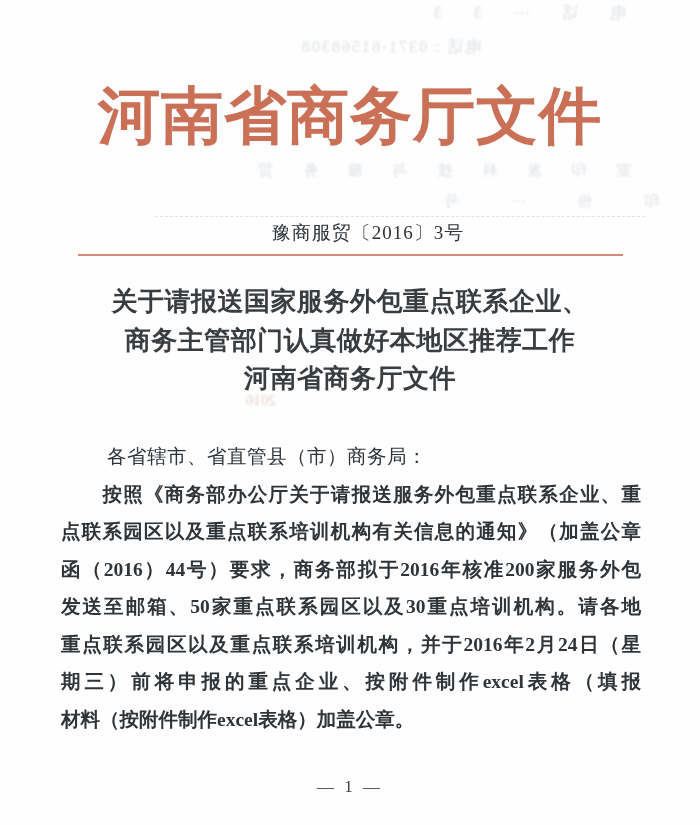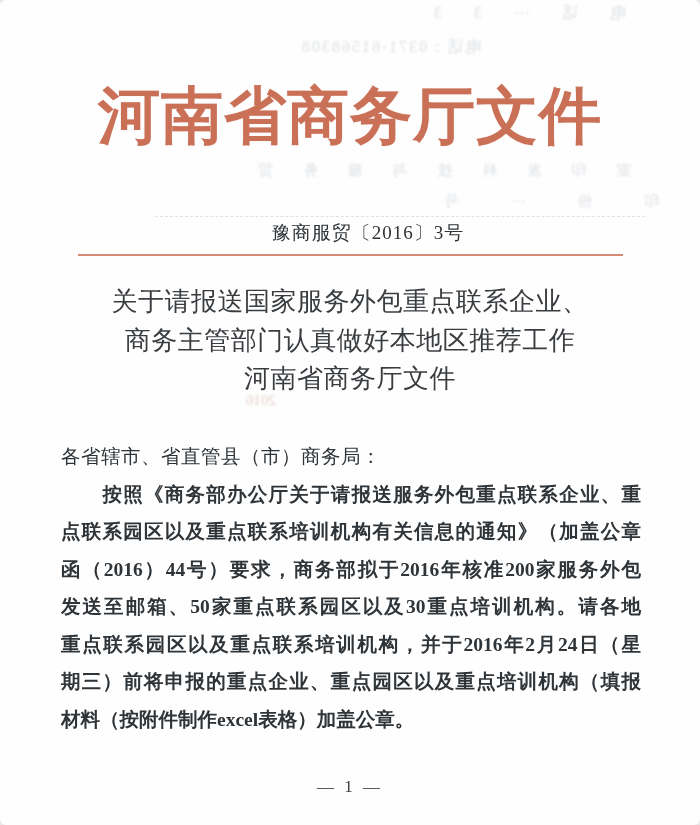--- a/index.html
+++ b/index.html
@@ -4,21 +4,20 @@
 <style>
   html, body { margin: 0; padding: 0; background: #e8e8e8; }
   .page {
     position: relative;
     width: 700px;
     height: 825px;
     margin: 0 auto;
     background: #fefefe;
     overflow: hidden;
     font-family: "Liberation Serif", "DejaVu Serif", serif;
-    border-radius: 6px;
   }
 
   
   .bleed {
     position: absolute;
     color: #8b96a6;
     opacity: 0.30;
     filter: blur(1.3px);
     transform: scaleX(-1);
     white-space: nowrap;
@@ -73,37 +72,37 @@
   }
 
   
   .heading {
     position: absolute;
     top: 283px;
     left: 0;
     width: 100%;
     text-align: center;
     font-size: 26px;
-    font-weight: normal;
+    font-weight: bold;
     color: #3a3d40;
     line-height: 38.5px;
     letter-spacing: 0.5px;
   }
 
   
   .body-block {
     position: absolute;
     top: 438px;
     left: 61px;
     width: 580px;
     font-size: 19.5px;
     color: #2f3438;
     line-height: 37.5px;
   }
-  .salutation { text-align: left; letter-spacing: 0.5px; }
+  .salutation { text-align: left; letter-spacing: 0.5px; margin-left: 46px; }
   .body-line {
     text-align: justify;
     text-align-last: justify;
     height: 37.5px;
     overflow: hidden;
     font-weight: bold;
   }
   .body-line.last-line { text-align-last: left; }
 
   
@@ -142,19 +141,19 @@
     <div>河南省商务厅文件</div>
   </div>
 
   <div class="body-block">
     <div class="salutation">各省辖市、省直管县（市）商务局：</div>
     <div class="body-line">　　按照《商务部办公厅关于请报送服务外包重点联系企业、重</div>
     <div class="body-line">点联系园区以及重点联系培训机构有关信息的通知》（加盖公章</div>
     <div class="body-line">函（2016）44号）要求，商务部拟于2016年核准200家服务外包</div>
     <div class="body-line">发送至邮箱、50家重点联系园区以及30重点培训机构。请各地</div>
     <div class="body-line">重点联系园区以及重点联系培训机构，并于2016年2月24日（星</div>
-    <div class="body-line">期三）前将申报的重点企业、重点园区以及重点培训机构（填报</div>
+    <div class="body-line">期三）前将申报的重点企业、按附件制作excel表格（填报</div>
     <div class="body-line last-line">材料（按附件制作excel表格）加盖公章。</div>
   </div>
 
   <div class="page-number">— 1 —</div>
 
 </div>
 
 </body></html>

